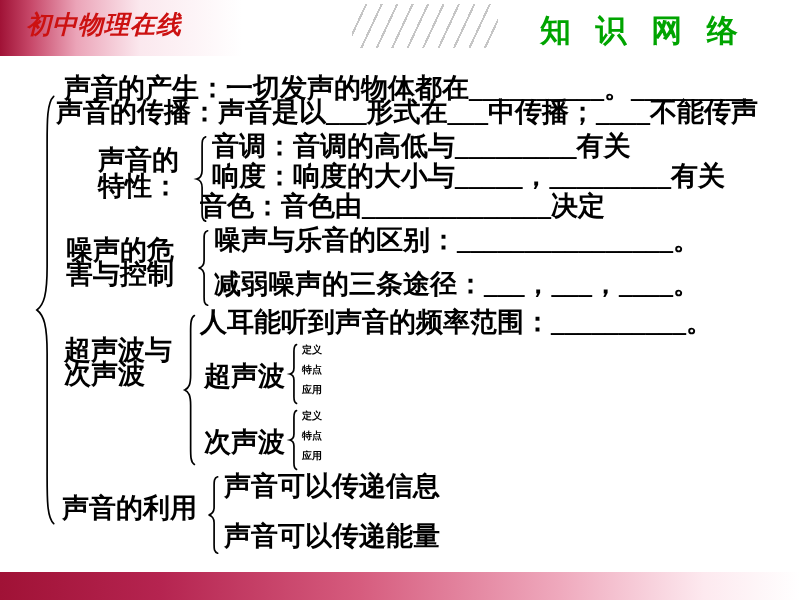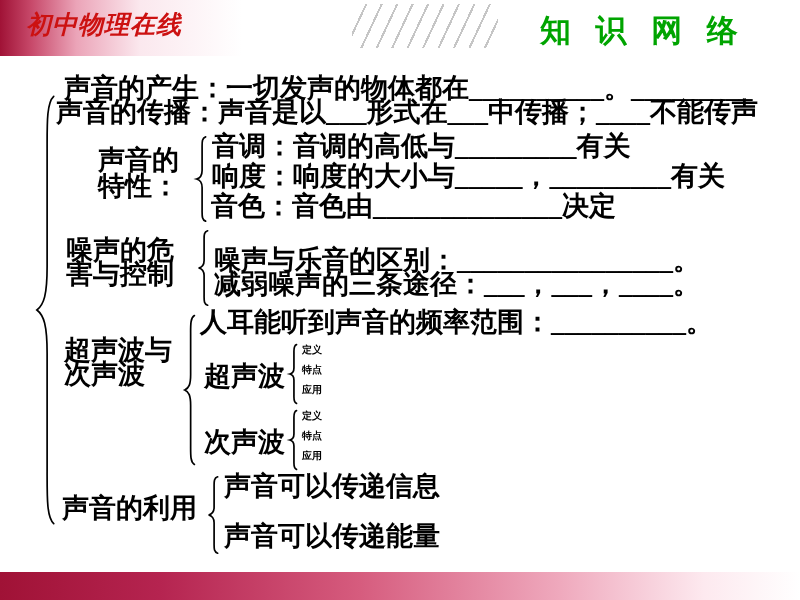--- a/index.html
+++ b/index.html
@@ -64,28 +64,28 @@
     <div class="t" style="left:64px;top:76px">声音的产生：一切发声的物体都在__________。_________</div>
     <div class="t" style="left:56px;top:100px">声音的传播：声音是以___形式在___中传播；____不能传声</div>
 
     <div class="t" style="left:98px;top:148px">声音的</div>
     <div class="t" style="left:98px;top:174px">特性：</div>
     <svg class="brace" style="left:194px;top:136px;width:15px;height:86px" viewBox="0 0 20 100" preserveAspectRatio="none">
       <path d="M15.5,1 C10.5,2.5 10.8,7 10.8,13 L10.8,40 C10.8,46.5 8.5,48.8 3.5,50 C8.5,51.2 10.8,53.5 10.8,60 L10.8,87 C10.8,93 10.5,97.5 15.5,99"></path>
     </svg>
     <div class="t" style="left:212px;top:134px">音调：音调的高低与_________有关</div>
     <div class="t" style="left:212px;top:164px">响度：响度的大小与_____，_________有关</div>
-    <div class="t" style="left:211px;top:194px">音色：音色由______________决定</div>
+    <div class="t" style="left:200px;top:194px">音色：音色由______________决定</div>
 
     <div class="t" style="left:66px;top:238px">噪声的危</div>
     <div class="t" style="left:66px;top:262px">害与控制</div>
     <svg class="brace" style="left:196px;top:230px;width:15px;height:76px" viewBox="0 0 20 100" preserveAspectRatio="none">
       <path d="M15.5,1 C10.5,2.5 10.8,7 10.8,13 L10.8,40 C10.8,46.5 8.5,48.8 3.5,50 C8.5,51.2 10.8,53.5 10.8,60 L10.8,87 C10.8,93 10.5,97.5 15.5,99"></path>
     </svg>
-    <div class="t" style="left:214px;top:248px">噪声与乐音的区别：________________。</div>
+    <div class="t" style="left:214px;top:228px">噪声与乐音的区别：________________。</div>
     <div class="t" style="left:214px;top:272px">减弱噪声的三条途径：___，___，____。</div>
 
     <div class="t" style="left:64px;top:338px">超声波与</div>
     <div class="t" style="left:64px;top:362px">次声波</div>
     <svg class="brace" style="left:182px;top:314px;width:16px;height:152px" viewBox="0 0 20 100" preserveAspectRatio="none">
       <path d="M15.5,1 C10.5,2.5 10.8,7 10.8,13 L10.8,40 C10.8,46.5 8.5,48.8 3.5,50 C8.5,51.2 10.8,53.5 10.8,60 L10.8,87 C10.8,93 10.5,97.5 15.5,99"></path>
     </svg>
     <div class="t" style="left:200px;top:310px">人耳能听到声音的频率范围：__________。</div>
 
     <div class="t" style="left:204px;top:364px">超声波</div>

